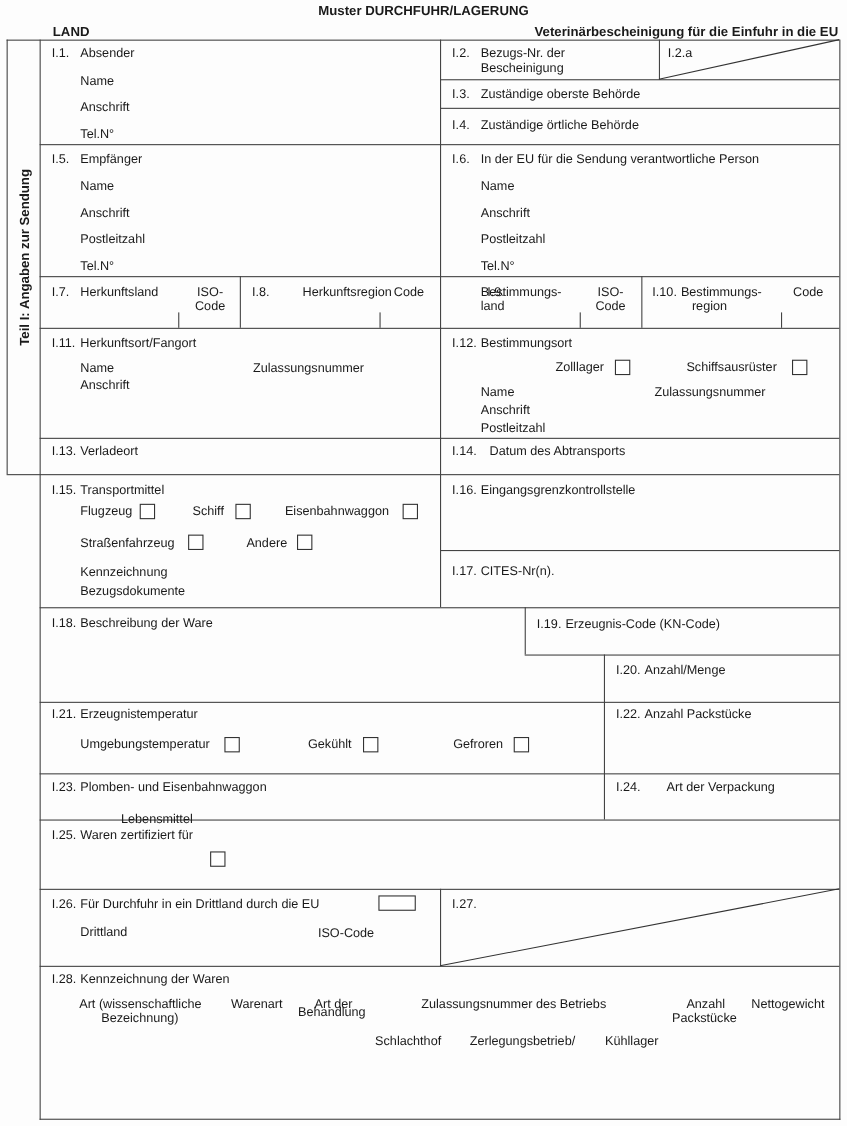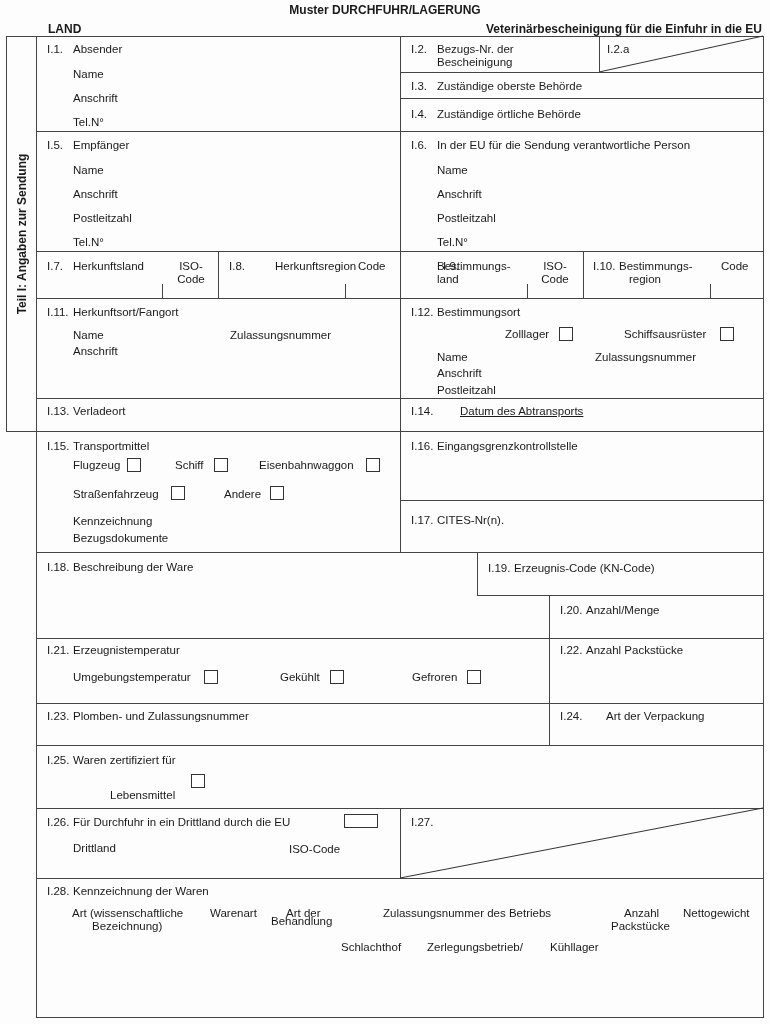--- a/index.html
+++ b/index.html
@@ -145,21 +145,21 @@
 <span class="t" style="left:624px;top:327px;">Schiffsausrüster</span>
 <span class="cb" style="left:720px;top:327px;"></span>
 <span class="t" style="left:437px;top:350px;">Name</span>
 <span class="t" style="left:437px;top:366px;">Anschrift</span>
 <span class="t" style="left:437px;top:383px;">Postleitzahl</span>
 <span class="t" style="left:595px;top:350px;">Zulassungsnummer</span>
 
 <span class="t" style="left:47px;top:404px;">I.13.</span>
 <span class="t" style="left:73px;top:404px;">Verladeort</span>
 <span class="t" style="left:411px;top:404px;">I.14.</span>
-<span class="t" style="left:460px;top:404px;text-decoration:underline;">Datum des Abtransports</span>
+<span class="t" style="left:445px;top:404px;">Datum des Abtransports</span>
 
 <span class="t" style="left:47px;top:439px;">I.15.</span>
 <span class="t" style="left:73px;top:439px;">Transportmittel</span>
 <span class="t" style="left:73px;top:458px;">Flugzeug</span>
 <span class="cb" style="left:127px;top:458px;"></span>
 <span class="t" style="left:175px;top:458px;">Schiff</span>
 <span class="cb" style="left:214px;top:458px;"></span>
 <span class="t" style="left:259px;top:458px;">Eisenbahnwaggon</span>
 <span class="cb" style="left:366px;top:458px;"></span>
 <span class="t" style="left:73px;top:487px;">Straßenfahrzeug</span>
@@ -186,27 +186,27 @@
 <span class="t" style="left:73px;top:670px;">Umgebungstemperatur</span>
 <span class="cb" style="left:204px;top:670px;"></span>
 <span class="t" style="left:280px;top:670px;">Gekühlt</span>
 <span class="cb" style="left:330px;top:670px;"></span>
 <span class="t" style="left:412px;top:670px;">Gefroren</span>
 <span class="cb" style="left:467px;top:670px;"></span>
 <span class="t" style="left:560px;top:643px;">I.22.</span>
 <span class="t" style="left:586px;top:643px;">Anzahl Packstücke</span>
 
 <span class="t" style="left:47px;top:709px;">I.23.</span>
-<span class="t" style="left:73px;top:709px;">Plomben- und Zulassungsnummer</span>
+<span class="t" style="left:73px;top:709px;">Plomben- und Eisenbahnwaggon</span>
 <span class="t" style="left:560px;top:709px;">I.24.</span>
 <span class="t" style="left:586px;top:709px;margin-left:20px;">Art der Verpackung</span>
 
 <span class="t" style="left:47px;top:753px;">I.25.</span>
 <span class="t" style="left:73px;top:753px;">Waren zertifiziert für</span>
-<span class="t" style="left:110px;top:788px;">Lebensmittel</span>
+<span class="t" style="left:110px;top:738px;">Lebensmittel</span>
 <span class="cb" style="left:191px;top:774px;"></span>
 
 <span class="t" style="left:47px;top:815px;">I.26.</span>
 <span class="t" style="left:73px;top:815px;">Für Durchfuhr in ein Drittland durch die EU</span>
 <span class="cb" style="left:344px;top:814px;width:32px;height:12px;"></span>
 <span class="t" style="left:73px;top:841px;">Drittland</span>
 <span class="t" style="left:289px;top:842px;">ISO-Code</span>
 <span class="t" style="left:411px;top:815px;">I.27.</span>
 
 <span class="t" style="left:47px;top:884px;">I.28.</span>

